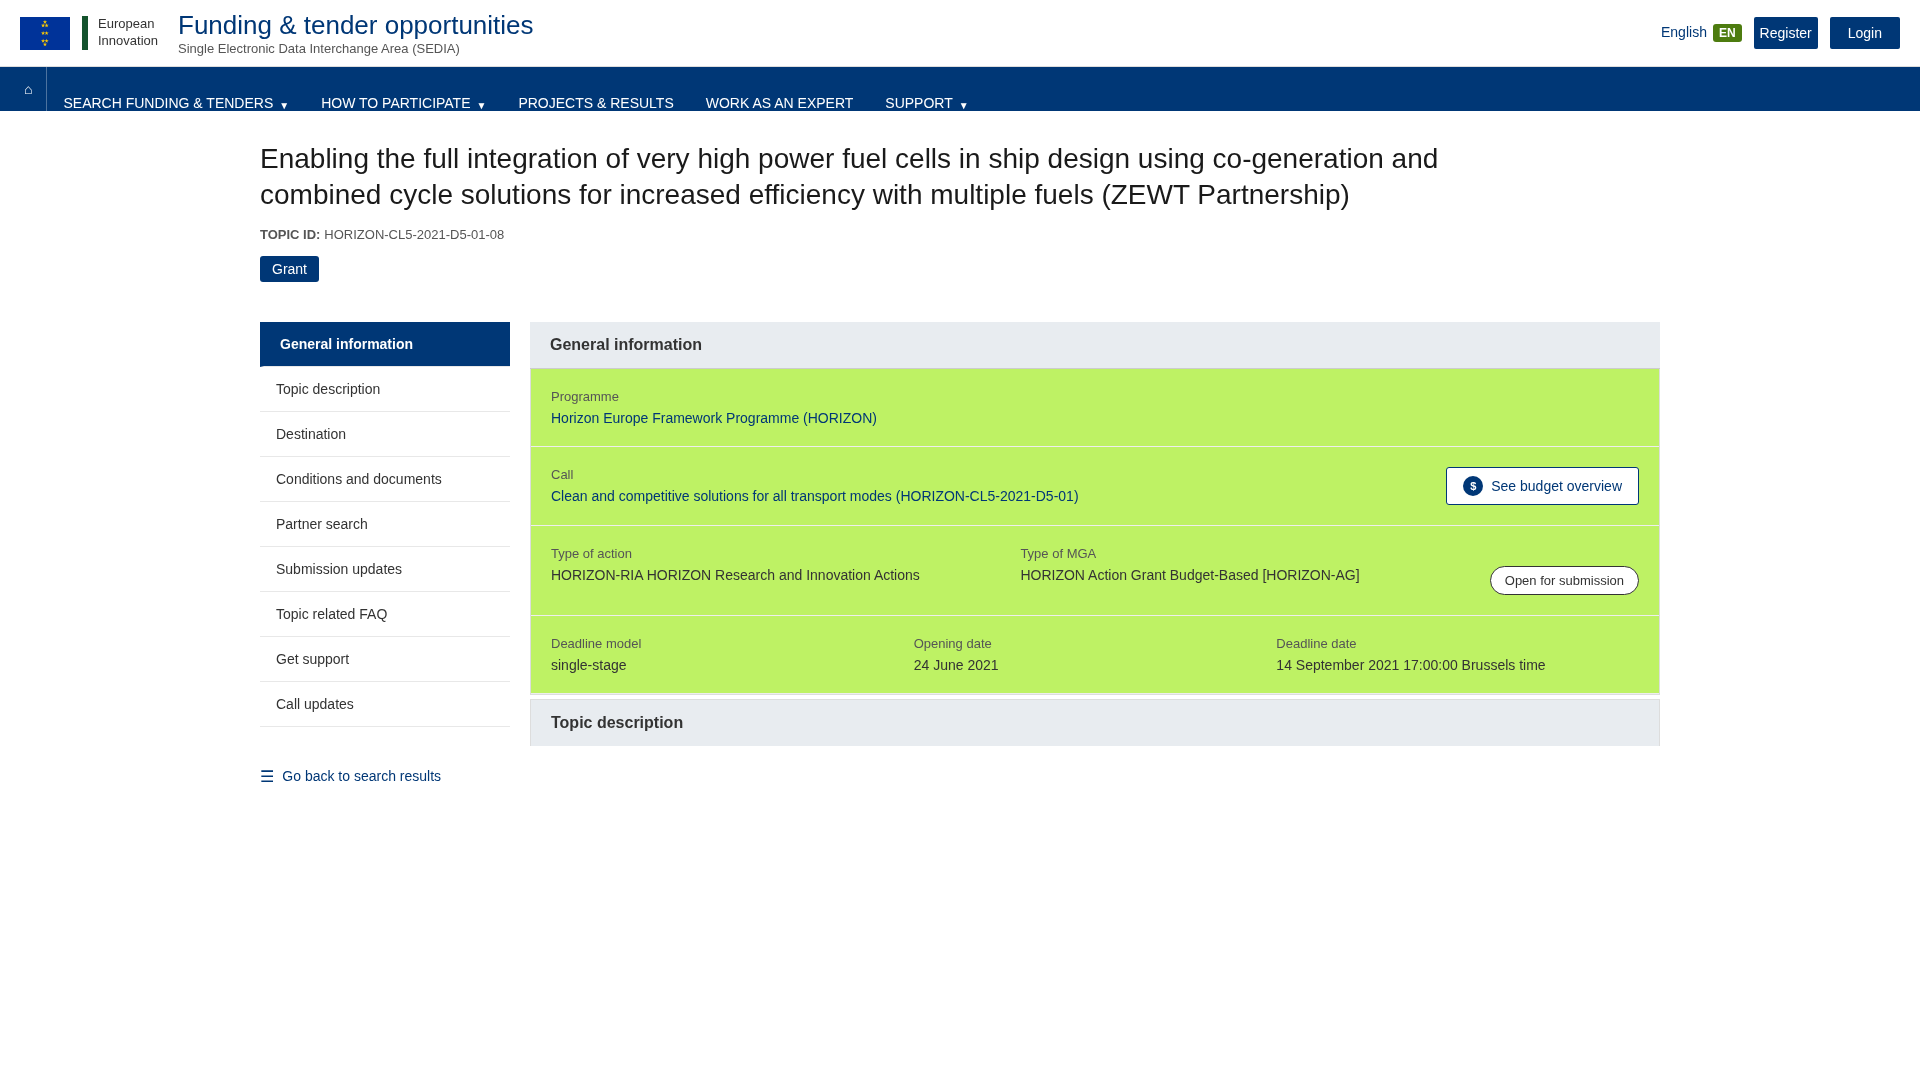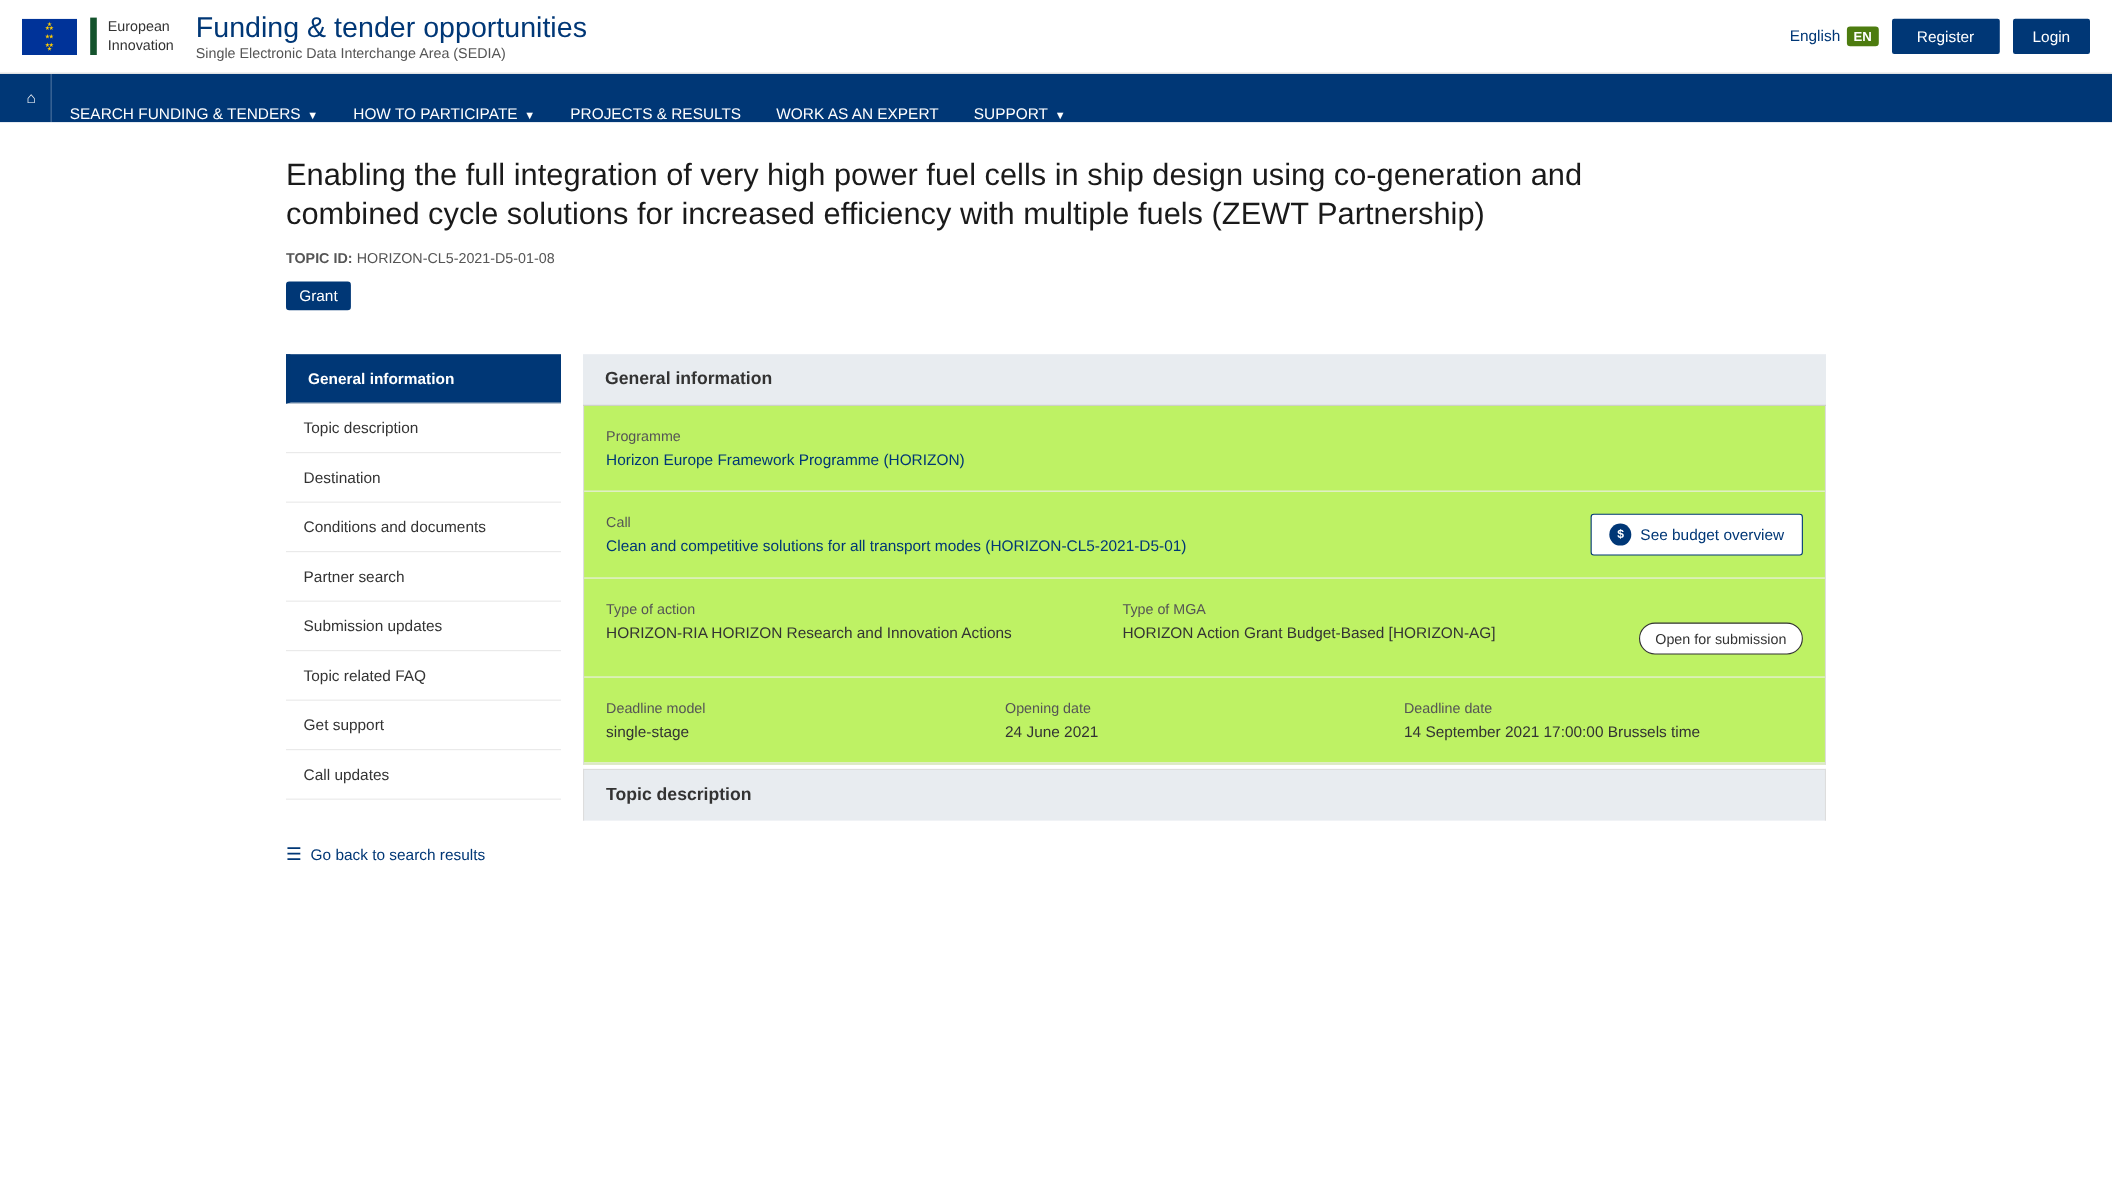--- a/index.html
+++ b/index.html
@@ -57,21 +57,21 @@
       color: #fff;
       padding: 2px 6px;
       border-radius: 3px;
       font-size: 12px;
       font-weight: bold;
     }
     .btn-register {
       background: #003776;
       color: #fff;
       border: none;
-      padding: 8px 23px;
+      padding: 8px 6px;
       font-size: 14px;
       cursor: pointer;
       border-radius: 2px;
     }
     .btn-login {
       background: #003776;
       color: #fff;
       border: none;
       padding: 8px 18px;
       font-size: 14px;

